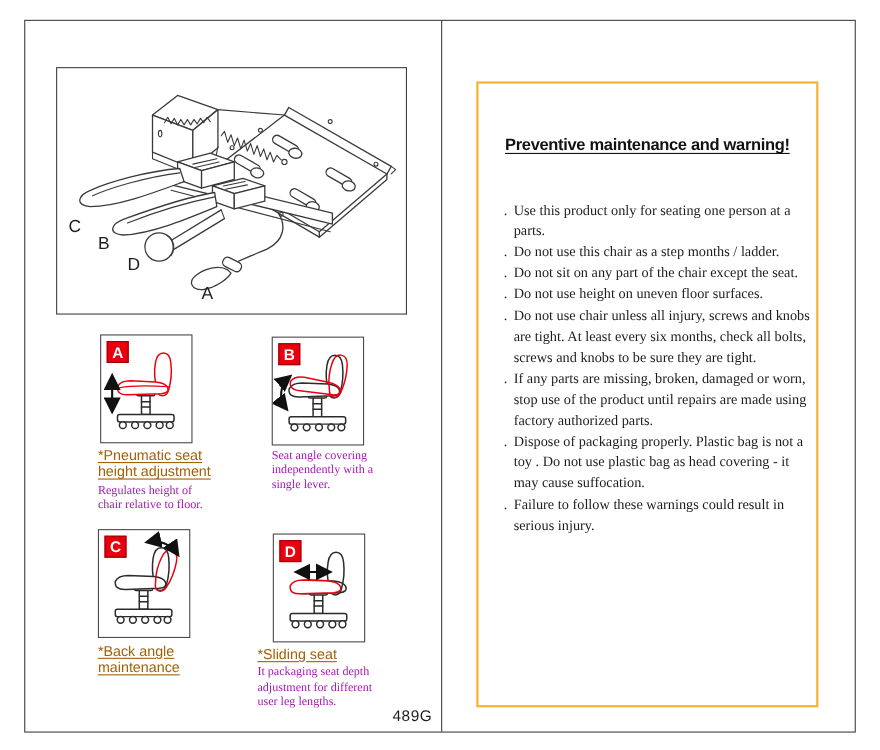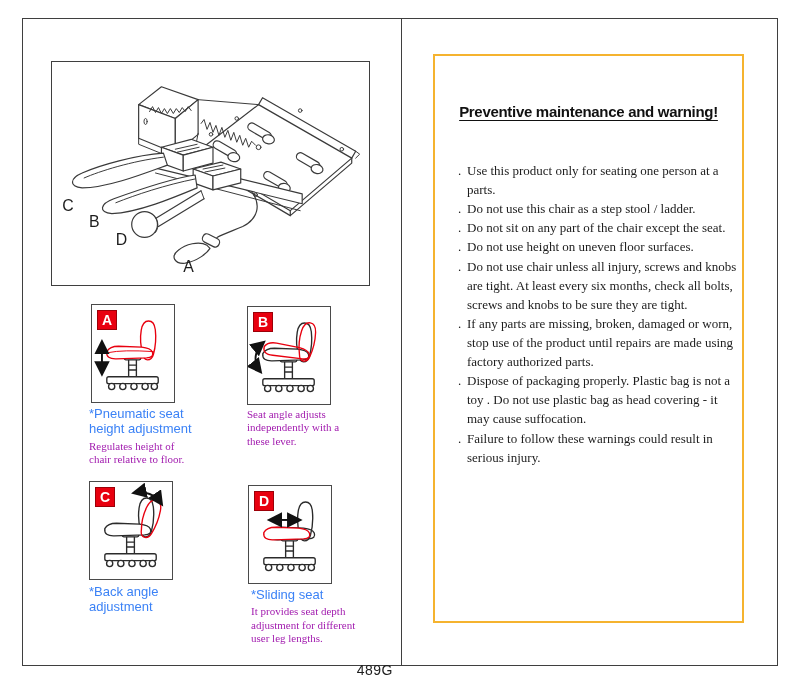--- a/index.html
+++ b/index.html
@@ -25,30 +25,30 @@
   .fig-c { left:66px; top:462px; }
   .fig-d { left:225px; top:466px; }
   .tag { position:absolute; left:5px; top:5px; width:20px; height:20px; background:#e8000f;
          border:1px solid #9c0008; color:#fff; font-weight:bold; font-size:14px;
          display:flex; align-items:center; justify-content:center; }
 
   .caption { position:absolute; }
   .cap-a { left:66px; top:387px; width:104px; }
   .cap-b { left:224px; top:389px; width:104px; }
   .cap-c { left:66px; top:565px; width:112px; }
-  .cap-d { left:228px; top:568px; width:116px; }
-  .cap-head { font-family:"Liberation Sans", sans-serif; font-size:13px; color:#3b82f6;
-              text-underline-offset:2px; line-height:1.18; margin-bottom:3px; }
+  .cap-d { left:211px; top:568px; width:116px; }
+  .cap-head { font-family:"Liberation Sans", sans-serif; font-size:13px; color:#a16207;
+              text-decoration:underline; text-underline-offset:2px; line-height:1.18; margin-bottom:3px; }
   .cap-body { font-family:"Liberation Serif", serif; font-size:11px; color:#a21caf; line-height:1.22; }
 
   .page-code { position:absolute; left:300px; top:623px; width:70px; text-align:right;
-               font-size:14px; color:#1d1d1d; letter-spacing:0.5px;margin-top:20px; }
+               font-size:14px; color:#1d1d1d; letter-spacing:0.5px; }
 
   
-  .warn-box { position:absolute; left:410px; top:35px; width:311px; height:569px;
+  .warn-box { position:absolute; left:410px; top:55px; width:311px; height:569px;
               border:2px solid #f5b32f; background:#fff; }
   .warn-title { margin-top:47px; text-align:center; font-size:15px; font-weight:bold;
                 letter-spacing:-0.3px; color:#111; text-decoration:underline; text-underline-offset:3px; }
   .warn-list { list-style:none; margin-top:41px; padding-left:23px; padding-right:4px;
                font-family:"Liberation Serif", serif; font-size:13px; line-height:1.47; color:#1c1c1c; }
   .warn-list li { display:flex; }
   .wb { width:9px; flex:0 0 9px; }
   .wt { flex:1; }
 
   svg .ink   { stroke:#3a3a3a; fill:none; stroke-width:1.2; stroke-linejoin:round; stroke-linecap:round; }
@@ -215,74 +215,74 @@
           </g>
         <g class="red" transform="rotate(9 62 54)">
             <use href="#cback" class="ol"></use>
             <use href="#cseat" class="ol"></use>
           </g>
         <path class="arrow" d="M15,37 A21,21 0 0 0 12,66" marker-start="url(#ah)" marker-end="url(#ah)"></path>
       </svg>
       <div class="tag">B</div>
     </div>
     <div class="caption cap-b">
-      <div class="cap-body">Seat angle adjusts independently with a these lever.</div>
+      <div class="cap-body">Seat angle covering independently with a single lever.</div>
     </div>
 
     <div class="fig fig-c">
       <svg viewBox="0 0 84 100">
         <g class="blk">
             <use href="#cbase" class="part"></use>
             <use href="#cback" class="part"></use>
             <use href="#cseat" class="part"></use>
           </g>
         <g class="red" transform="rotate(17 55 52)">
             <use href="#cback" class="ol"></use>
           </g>
         <path class="arrow" d="M46,11 A26,26 0 0 1 73,22" marker-start="url(#ah)" marker-end="url(#ah)"></path>
       </svg>
       <div class="tag">C</div>
     </div>
     <div class="caption cap-c">
-      <div class="cap-head">*Back angle adjustment</div>
+      <div class="cap-head">*Back angle maintenance</div>
     </div>
 
     <div class="fig fig-d">
       <svg viewBox="0 0 84 100">
         <g class="blk">
             <use href="#cbase" class="part"></use>
             <use href="#cback" class="part"></use>
           </g>
         <g class="blk" transform="translate(5,0)">
             <use href="#cseat" class="ol"></use>
           </g>
         <g class="red">
             <use href="#cseat" class="part"></use>
           </g>
         <line class="arrow" x1="22" y1="35" x2="51" y2="35" marker-start="url(#ah)" marker-end="url(#ah)"></line>
       </svg>
       <div class="tag">D</div>
     </div>
     <div class="caption cap-d">
       <div class="cap-head">*Sliding seat</div>
-      <div class="cap-body">It provides seat depth adjustment for different user leg lengths.</div>
+      <div class="cap-body">It packaging seat depth adjustment for different user leg lengths.</div>
     </div>
 
     <div class="page-code">489G</div>
 
     <div class="warn-box">
       <div class="warn-title">Preventive maintenance and warning!</div>
       <ul class="warn-list">
         <li>
             <span class="wb">.</span>
             <span class="wt">Use this product only for seating one person at a parts.</span>
           </li>
         <li>
             <span class="wb">.</span>
-            <span class="wt">Do not use this chair as a step stool / ladder.</span>
+            <span class="wt">Do not use this chair as a step months / ladder.</span>
           </li>
         <li>
             <span class="wb">.</span>
             <span class="wt">Do not sit on any part of the chair except the seat.</span>
           </li>
         <li>
             <span class="wb">.</span>
             <span class="wt">Do not use height on uneven floor surfaces.</span>
           </li>
         <li>

